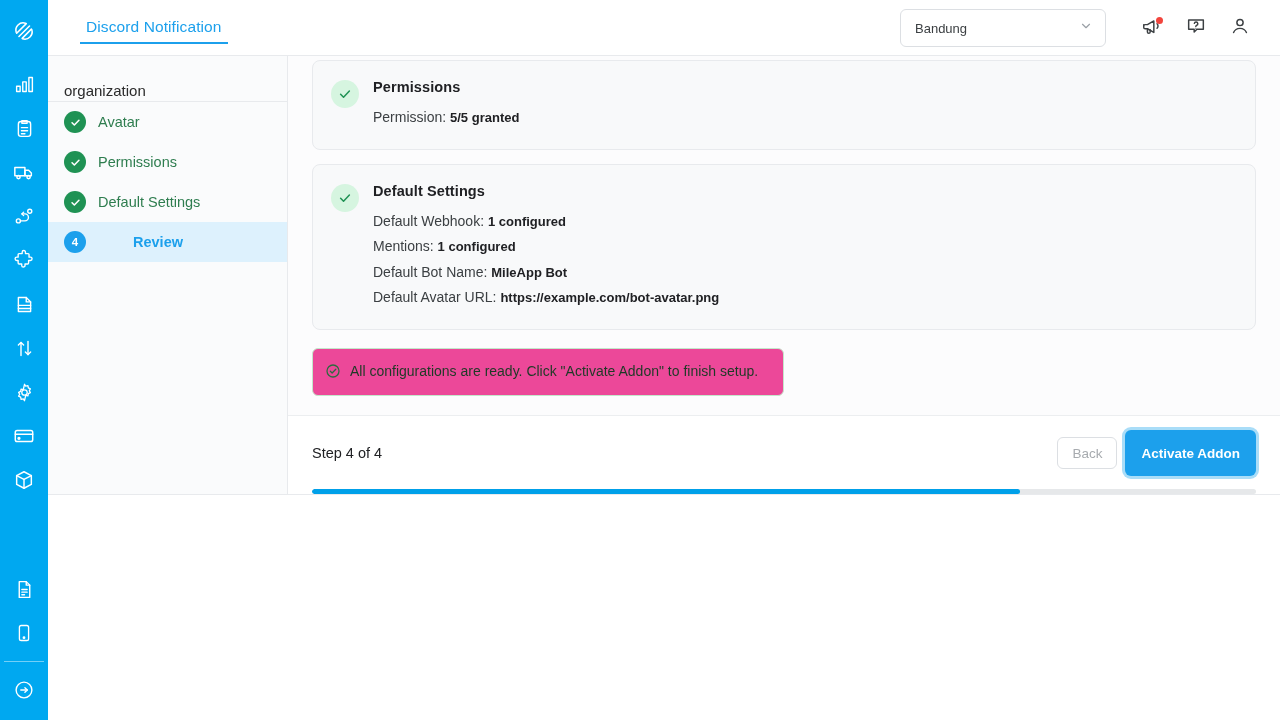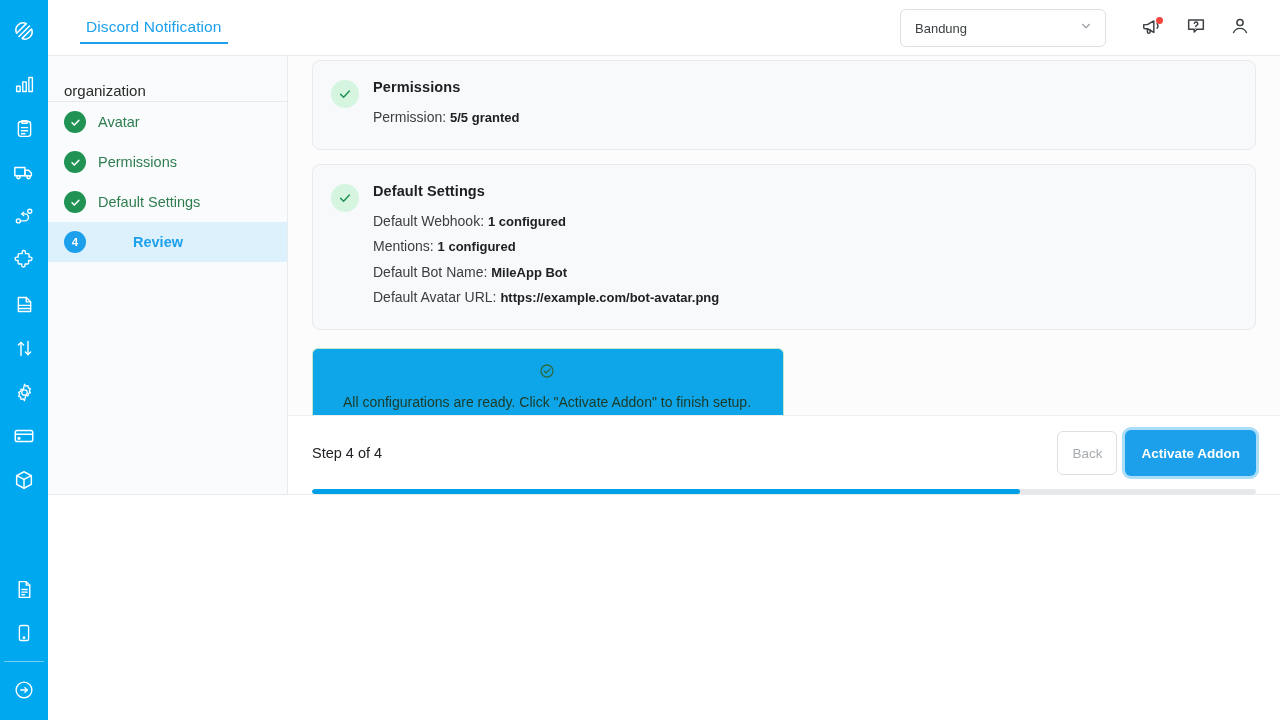--- a/index.html
+++ b/index.html
@@ -118,36 +118,36 @@
   .card-body { flex:1 1 auto; }
   .card-title {
     font-size: 14.5px; font-weight: 700; color: #202124; margin-bottom: 10px;
     letter-spacing: .1px;
   }
   .kv { font-size: 14px; color:#3c4043; line-height: 25.5px; }
   .kv b { font-weight:700; font-size: 13px; color:#202124; }
 
   .notice {
     margin-top: 18px; width: 472px;
-    background:#0ea5e9; border:1px solid #c4e7cb; border-radius:6px;
+    background:#ec4899; border:1px solid #c4e7cb; border-radius:6px;
     padding: 12px 14px 12px 12px;
-    display:flex; gap: 9px; align-items:center;flex-direction:column;
+    display:flex; gap: 9px; align-items:flex-start;
   }
   .notice-txt { font-size: 14px; color:#1d3a26; line-height:21px; }
 
   
   .wfooter {
     flex: 0 0 auto; border-top:1px solid #eceef0; background:#ffffff;
     padding: 14px 24px 0 24px; position:relative;
   }
   .wfoot-row { display:flex; align-items:center; justify-content:space-between;gap:6px; }
   .stepcount { font-size: 14.5px; color:#202124; }
   .btns { display:flex; align-items:center; gap: 8px; }
   .btn {
-    height: 44px; border-radius: 6px; font-size: 13.5px; padding: 0 14px;
+    height: 32px; border-radius: 6px; font-size: 13.5px; padding: 0 14px;
     display:flex; align-items:center; justify-content:center; cursor:pointer;
     border: 1px solid transparent; font-family: "Liberation Sans", sans-serif;
   }
   .btn-back { background:#fff; border-color:#dcdfe3; color:#a7abaf; }
   .btn-primary {
     background:#1ca0ec; color:#fff; font-weight:700; height:46px; padding: 0 15px;
     box-shadow: 0 0 0 3px #a9ddf8;
   }
   .progress {
     margin-top: 13px; height: 5px; border-radius: 3px; background:#e6e8ea;

